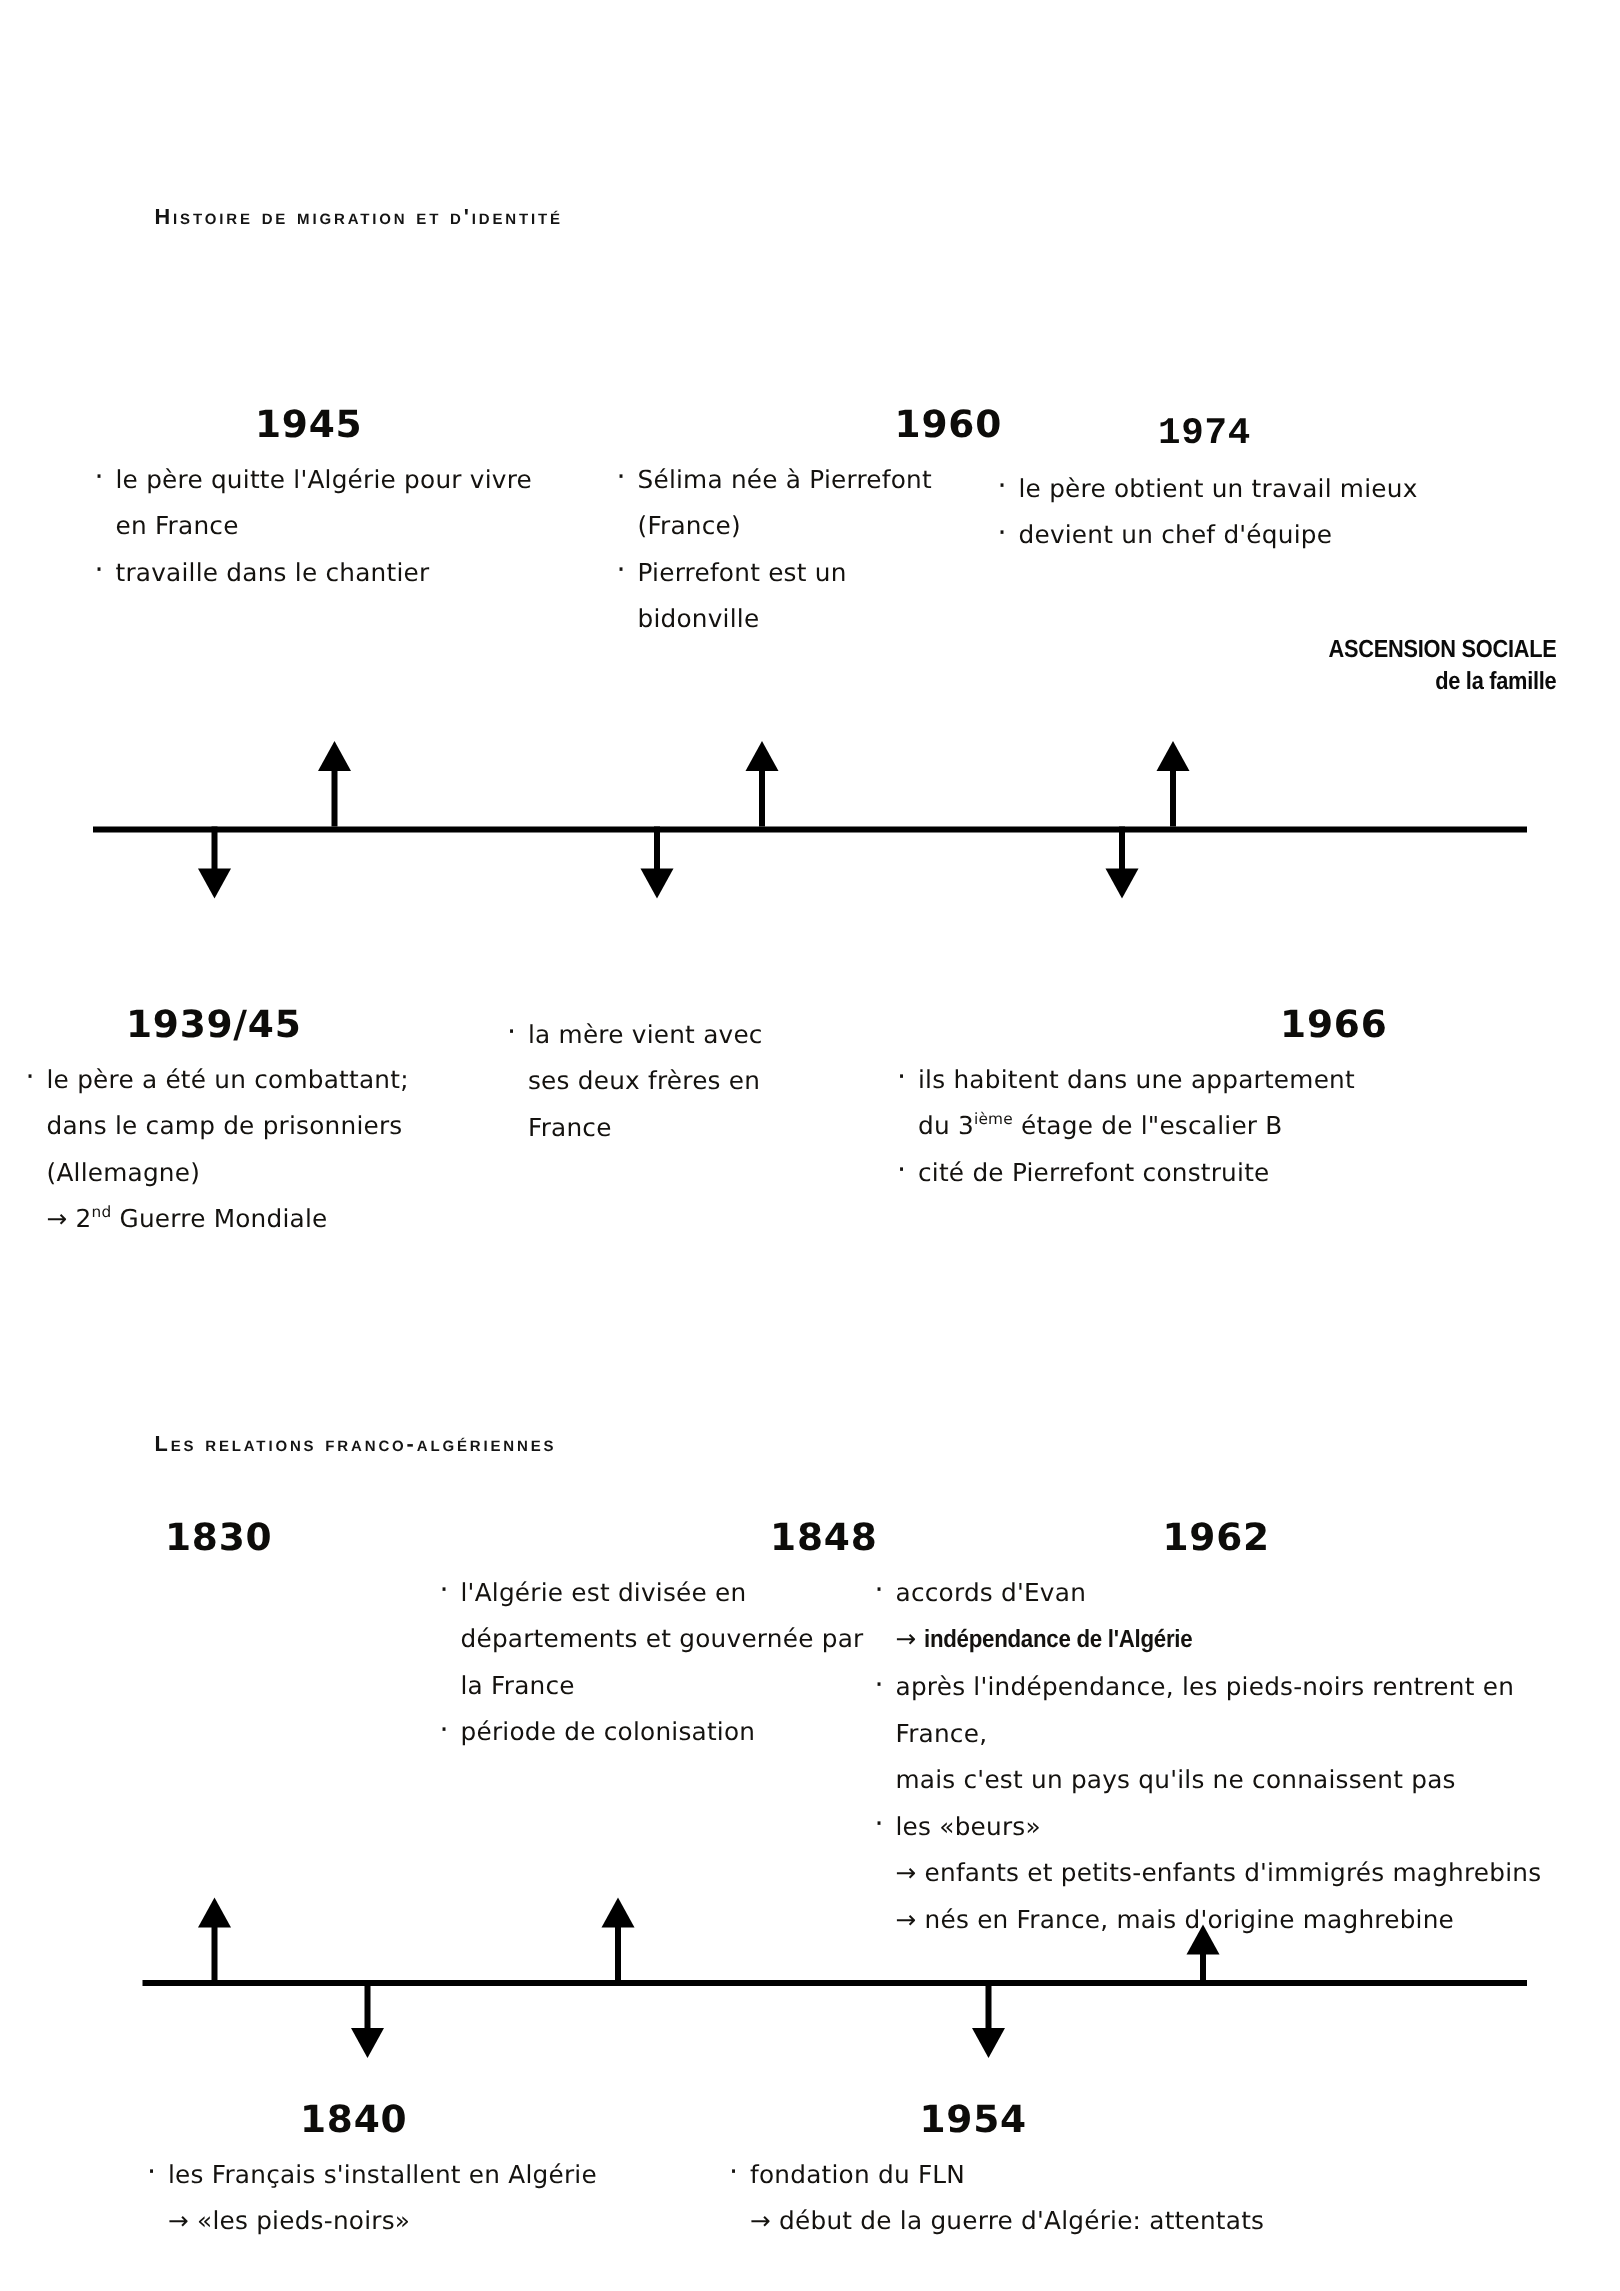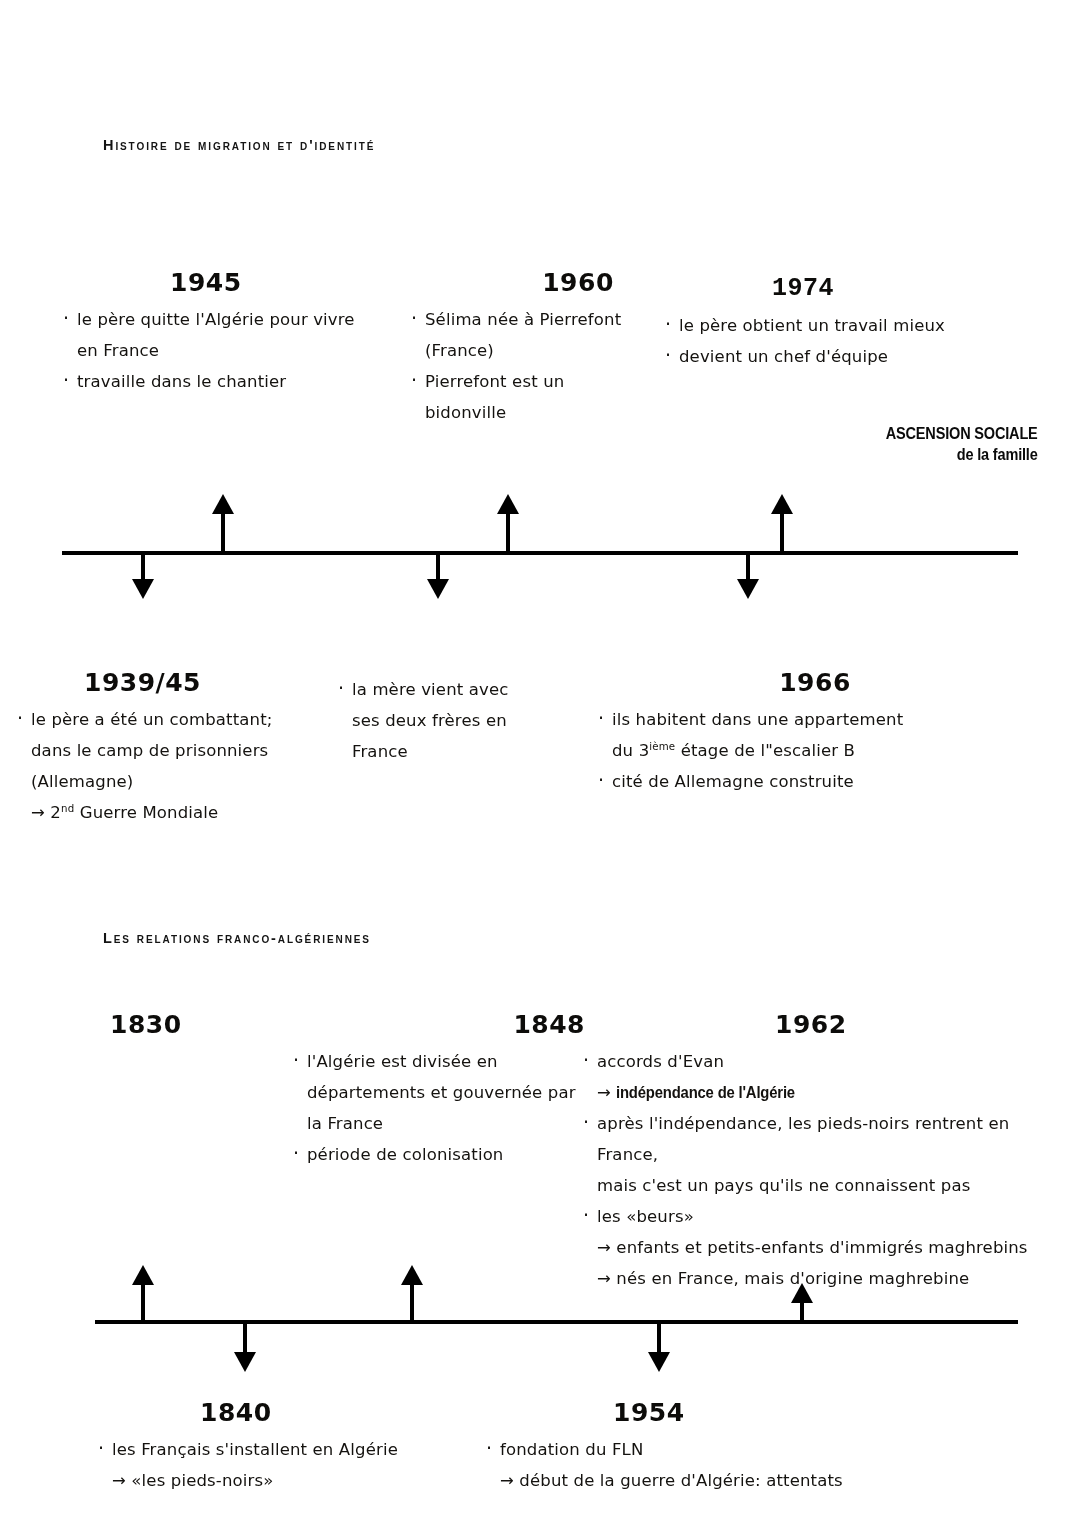--- a/index.html
+++ b/index.html
@@ -163,21 +163,21 @@
   <div class="entry" style="left:60px; top:268px; width:330px;">
     <div class="year" style="text-align:left; padding-left:110px;">1945</div>
     <ul class="hand">
       <li>le père quitte l'Algérie pour vivre</li>
       <li class="nobullet">en France</li>
       <li>travaille dans le chantier</li>
     </ul>
   </div>
 
   <div class="entry" style="left:408px; top:268px; width:260px;">
-    <div class="year" style="text-align:center; padding-left:80px;">1960</div>
+    <div class="year" style="text-align:right; padding-left:80px;">1960</div>
     <ul class="hand">
       <li>Sélima née à Pierrefont</li>
       <li class="nobullet">(France)</li>
       <li>Pierrefont est un</li>
       <li class="nobullet">bidonville</li>
     </ul>
   </div>
 
   <div class="entry" style="left:662px; top:274px; width:300px;">
     <div class="year" style="text-align:left; padding-left:110px;font-family:Liberation Mono, monospace;">1974</div>
@@ -232,29 +232,29 @@
 
   <div class="entry" style="left:335px; top:668px; width:250px;">
     <ul class="hand">
       <li>la mère vient avec</li>
       <li class="nobullet">ses deux frères en</li>
       <li class="nobullet">France</li>
     </ul>
   </div>
 
   <div class="entry" style="left:595px; top:668px; width:330px;">
-    <div class="year" style="text-align:center; padding-left:110px;">1966</div>
+    <div class="year" style="text-align:right; padding-left:110px;">1966</div>
     <ul class="hand">
       <li>ils habitent dans une appartement</li>
       <li class="nobullet"><span>du 3</span><sup>ième</sup><span> étage de l"escalier B</span></li>
-      <li>cité de Allemagne construite</li>
-    </ul>
-  </div>
-
-  <div class="section-heading" style="left:103px; top:930px;">LES RELATIONS FRANCO-ALGÉRIENNES</div>
+      <li>cité de Pierrefont construite</li>
+    </ul>
+  </div>
+
+  <div class="section-heading" style="left:103px; top:955px;">LES RELATIONS FRANCO-ALGÉRIENNES</div>
 
   <div class="entry" style="left:40px; top:1010px; width:270px;">
     <div class="year" style="text-align:left; padding-left:70px;">1830</div>
   </div>
 
   <div class="entry" style="left:290px; top:1010px; width:295px;">
     <div class="year" style="text-align:right; padding-left:90px;">1848</div>
     <ul class="hand">
       <li>l'Algérie est divisée en</li>
       <li class="nobullet">départements et gouvernée par</li>

